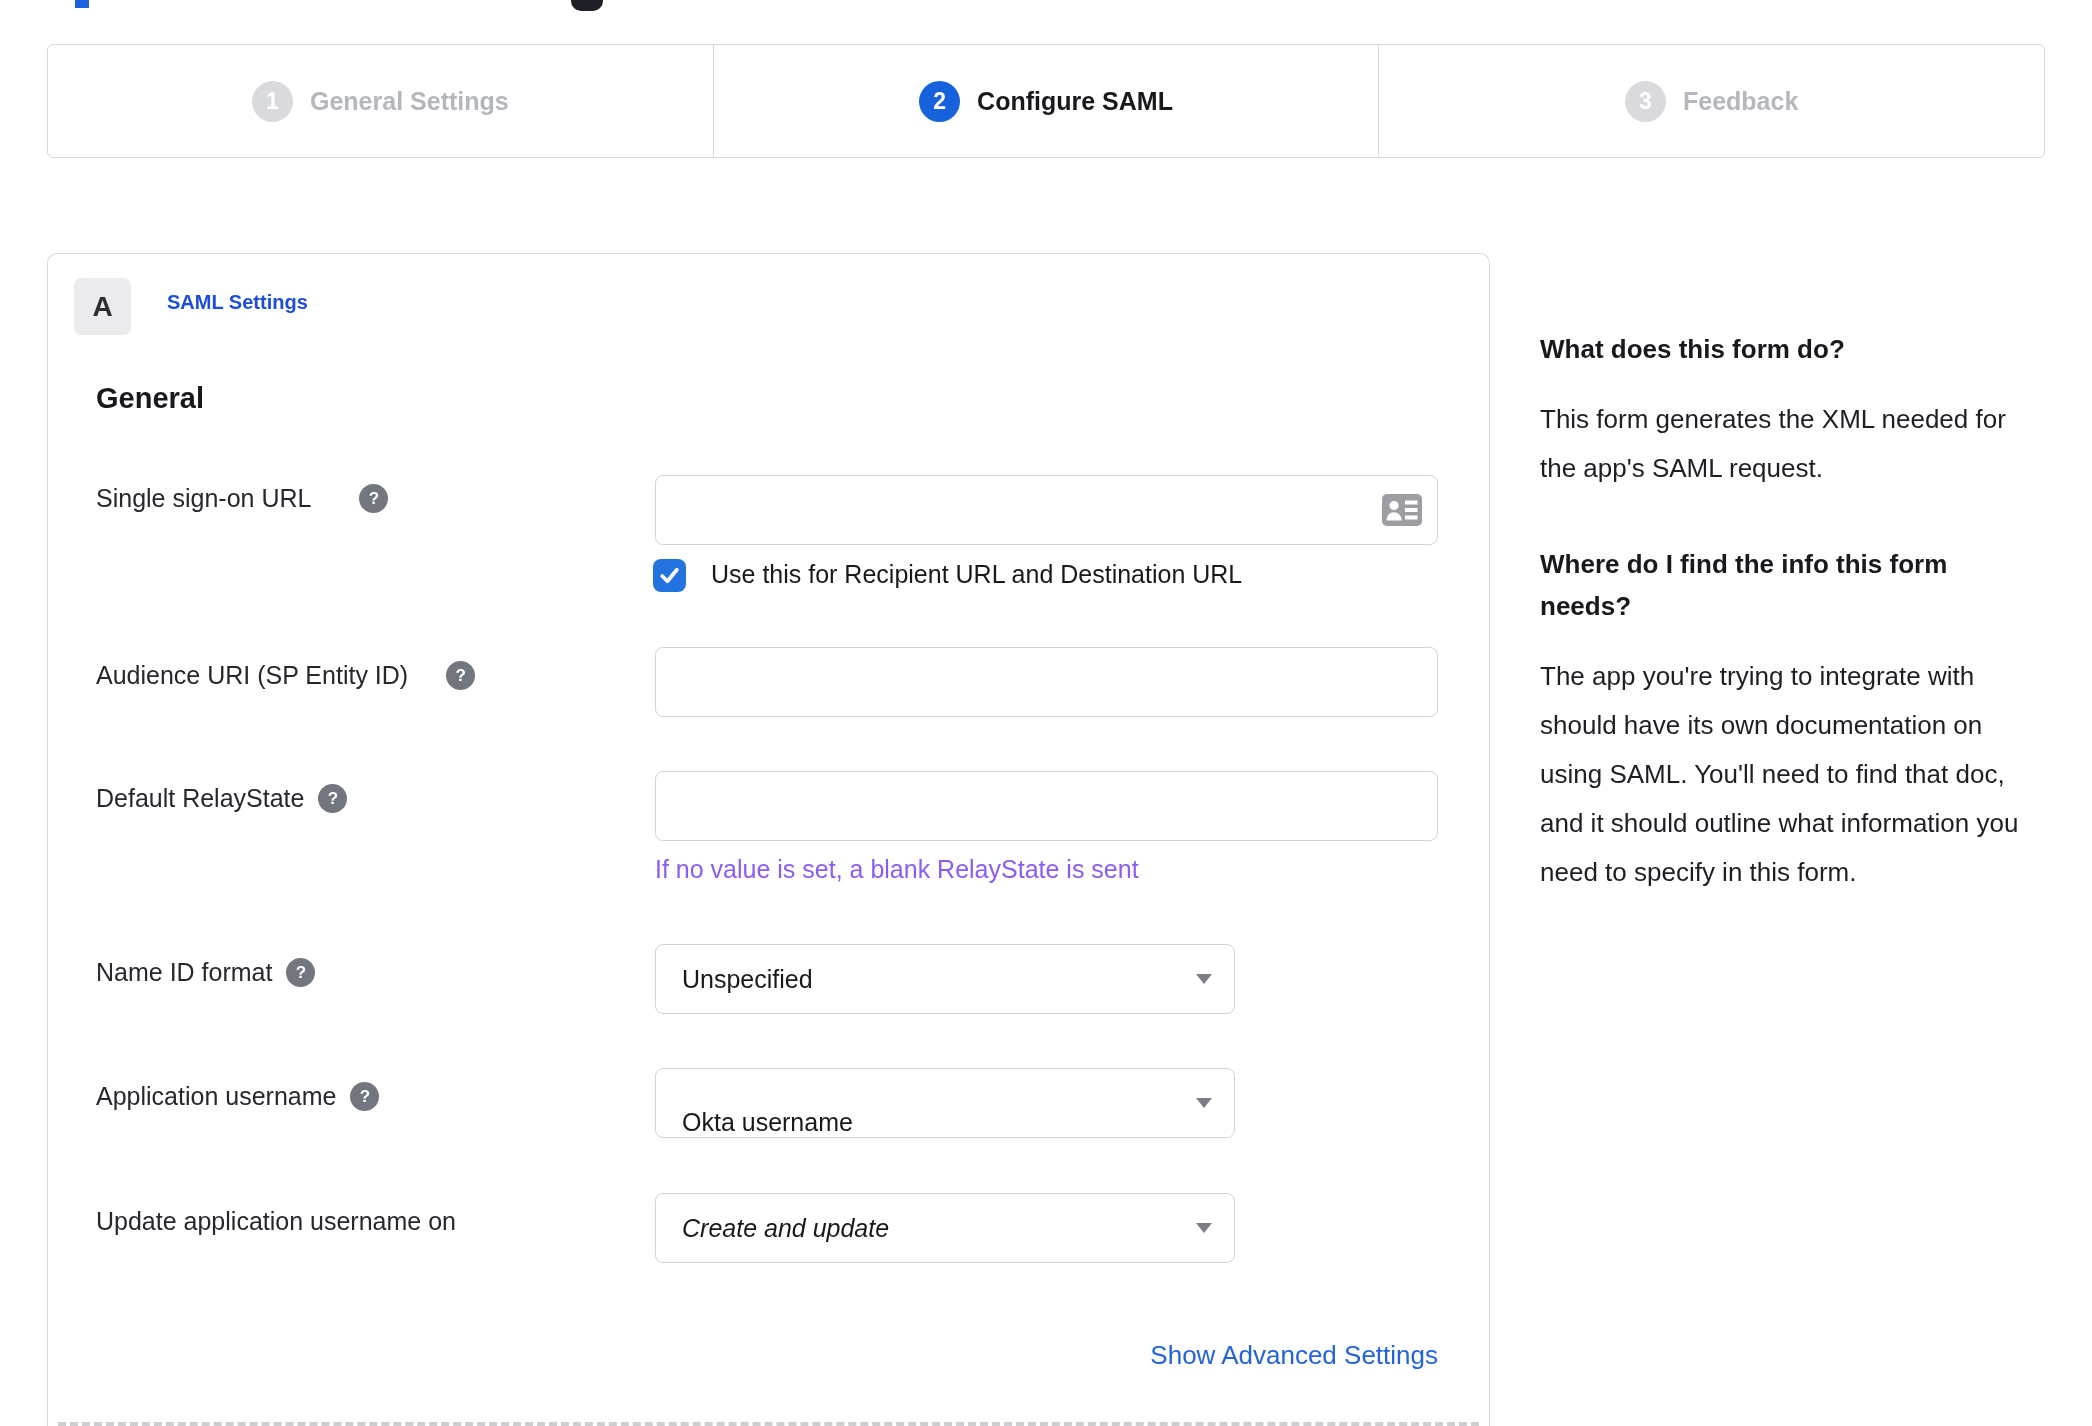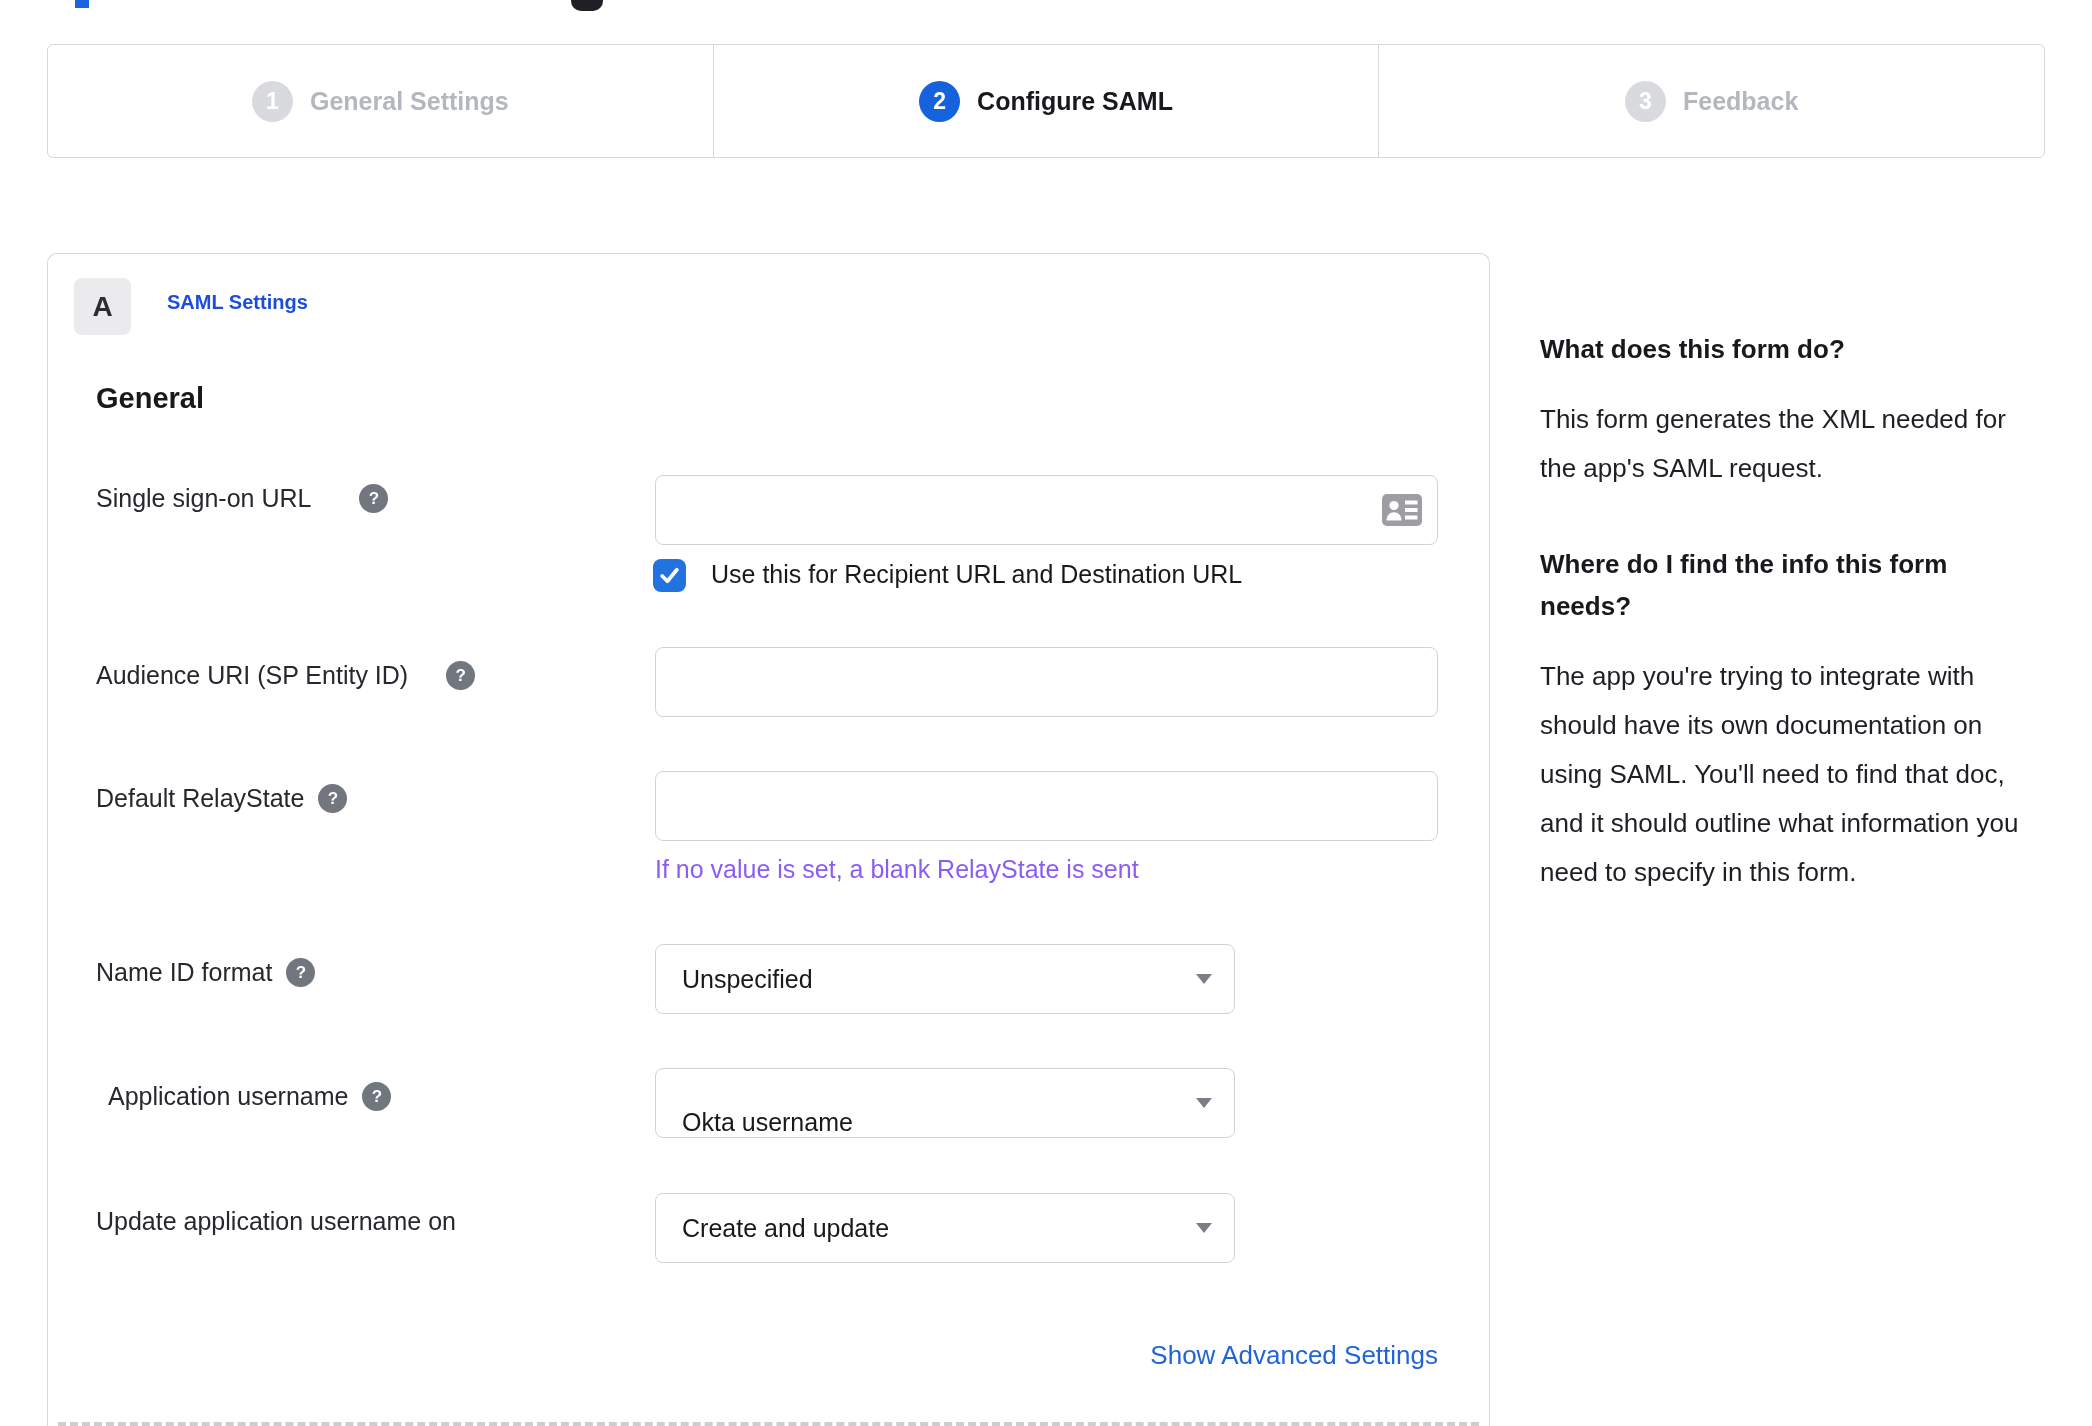--- a/index.html
+++ b/index.html
@@ -173,33 +173,33 @@
 
   <div class="field-label" style="top:704px;">
     <span>Name ID format</span>
     <span class="help-icon">?</span>
   </div>
   <div class="select-box" style="top:690px;">
     <span>Unspecified</span>
     <span class="select-caret"></span>
   </div>
 
-  <div class="field-label" style="top:828px;margin-left:12px;">
+  <div class="field-label" style="top:828px;">
     <span>Application username</span>
     <span class="help-icon">?</span>
   </div>
   <div class="select-box" style="top:814px;align-items:flex-end;">
     <span>Okta username</span>
     <span class="select-caret"></span>
   </div>
 
   <div class="field-label" style="top:953px;">
     <span>Update application username on</span>
   </div>
-  <div class="select-box" style="top:939px;">
+  <div class="select-box" style="top:939px;font-style:italic;">
     <span>Create and update</span>
     <span class="select-caret"></span>
   </div>
 
   <a class="advanced-link">Show Advanced Settings</a>
 
   <div class="card-bottom-dash"></div>
 </div>
 
 <div class="sidebar">

